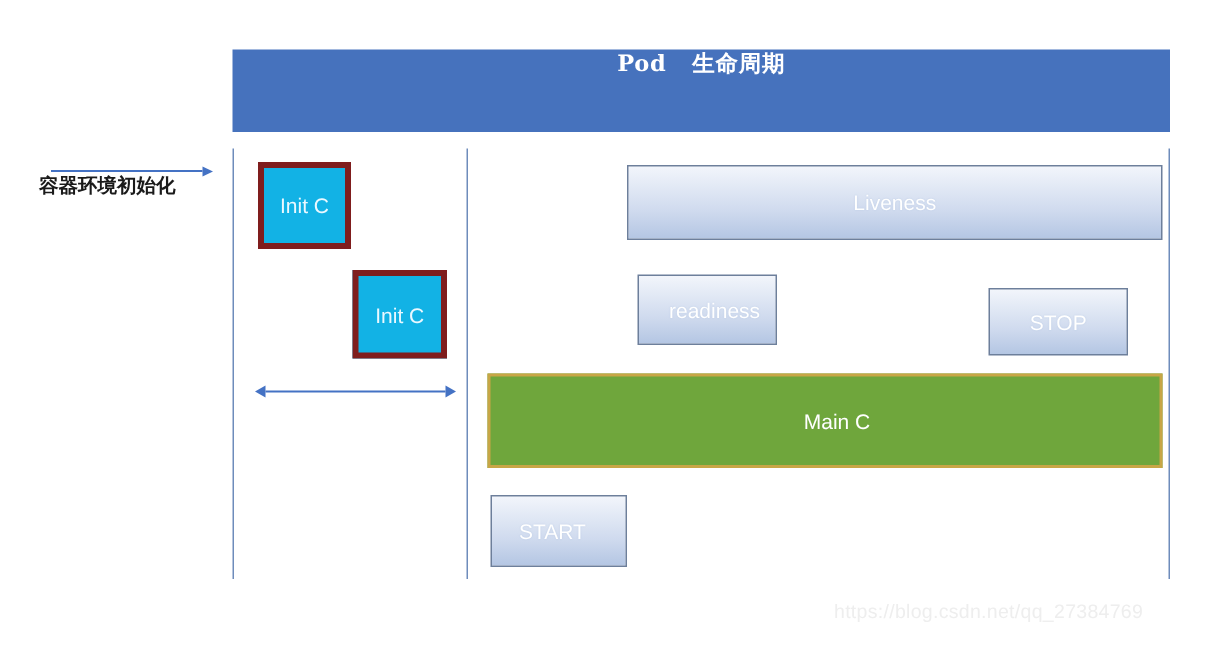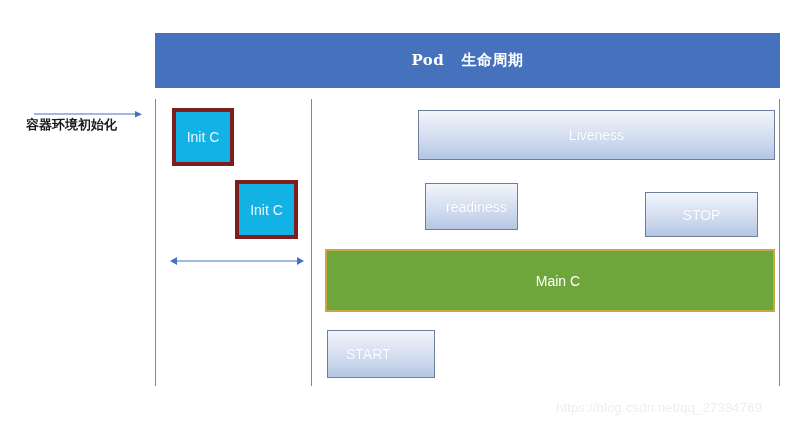--- a/index.html
+++ b/index.html
@@ -21,21 +21,20 @@
   
   .header-bar {
     position: absolute;
     left: 155px;
     top: 33px;
     width: 625px;
     height: 55px;
     background: #4672bd;
     box-sizing: border-box;
     display: flex;
-    align-items: center;
     justify-content: center;
   }
   .header-title {
     color: #ffffff;
     font-family: "DejaVu Serif", serif;
     font-weight: bold;
     font-size: 15px;
     letter-spacing: 0.5px;
     white-space: pre;
   }
@@ -111,22 +110,22 @@
   }
   .glass-box .lbl {
     color: #ffffff;
     font-size: 14px;
     white-space: nowrap;
     text-shadow: 0 0 1px rgba(180,198,227,0.9);
   }
   .glass-box.liveness  { left: 418px; top: 110px; width: 357px; height: 50px; }
   .glass-box.readiness { left: 425px; top: 183px; width: 93px;  height: 47px;
                          justify-content: flex-start; padding-left: 20px; }
-  .glass-box.stop      { left: 645px; top: 192px; width: 113px;  height: 45px; }
-  .glass-box.start     { left: 327px; top: 330px; width: 108px;  height: 48px;
+  .glass-box.stop      { left: 659px; top: 192px; width: 93px;  height: 45px; }
+  .glass-box.start     { left: 327px; top: 330px; width: 91px;  height: 48px;
                          justify-content: flex-start; padding-left: 18px; }
 
   
   .main-box {
     position: absolute;
     left: 325px;
     top: 249px;
     width: 450px;
     height: 63px;
     background: #6fa63c;

